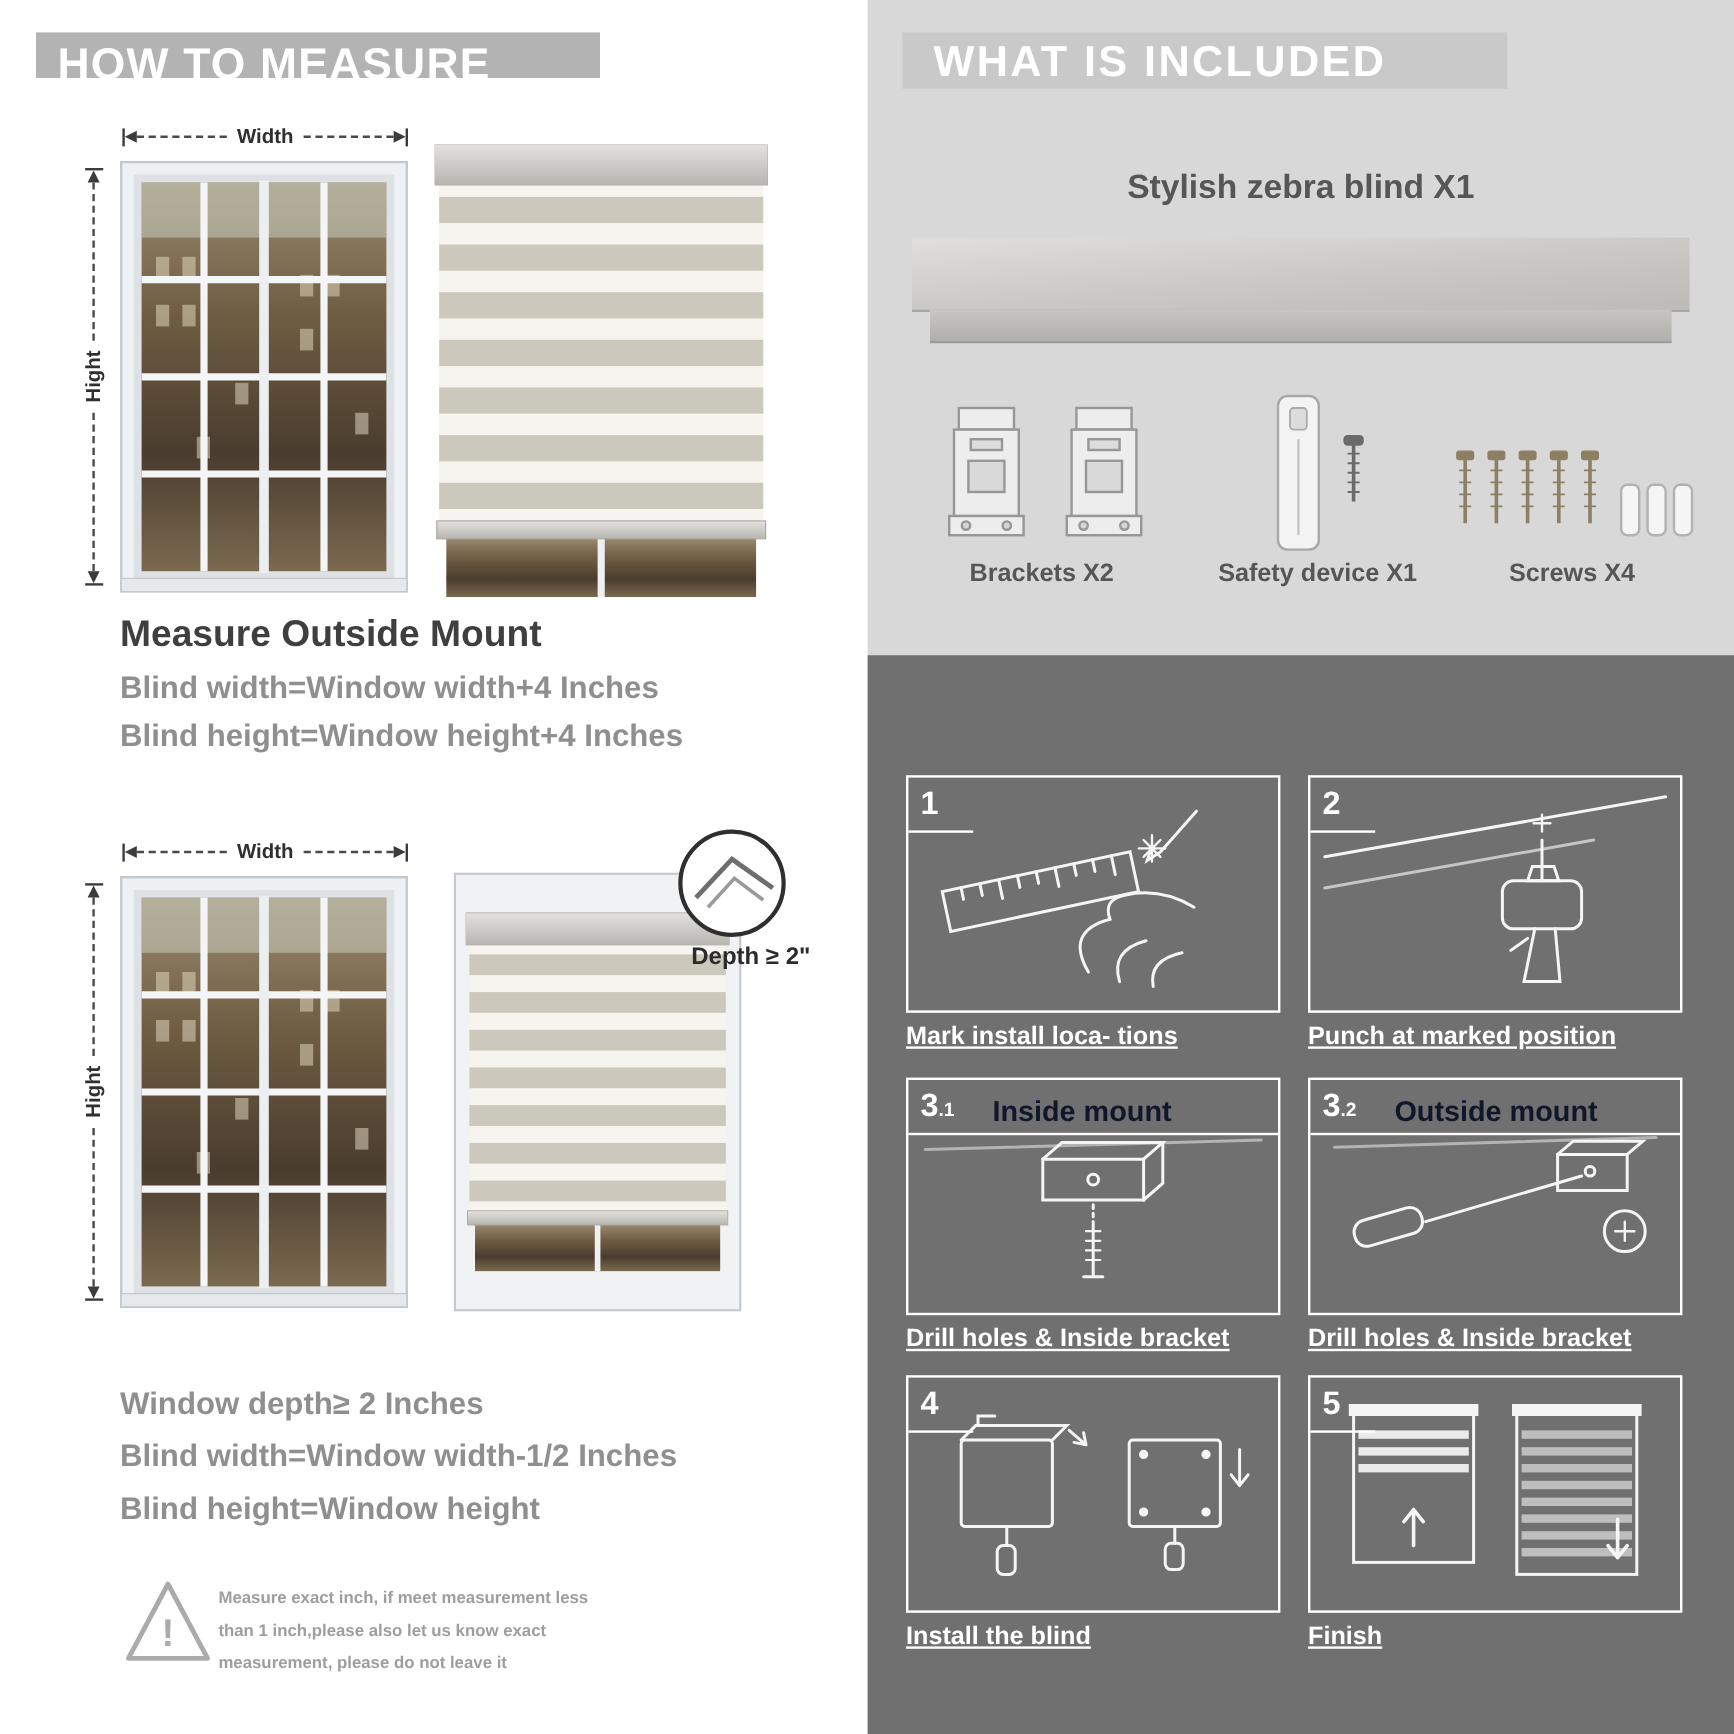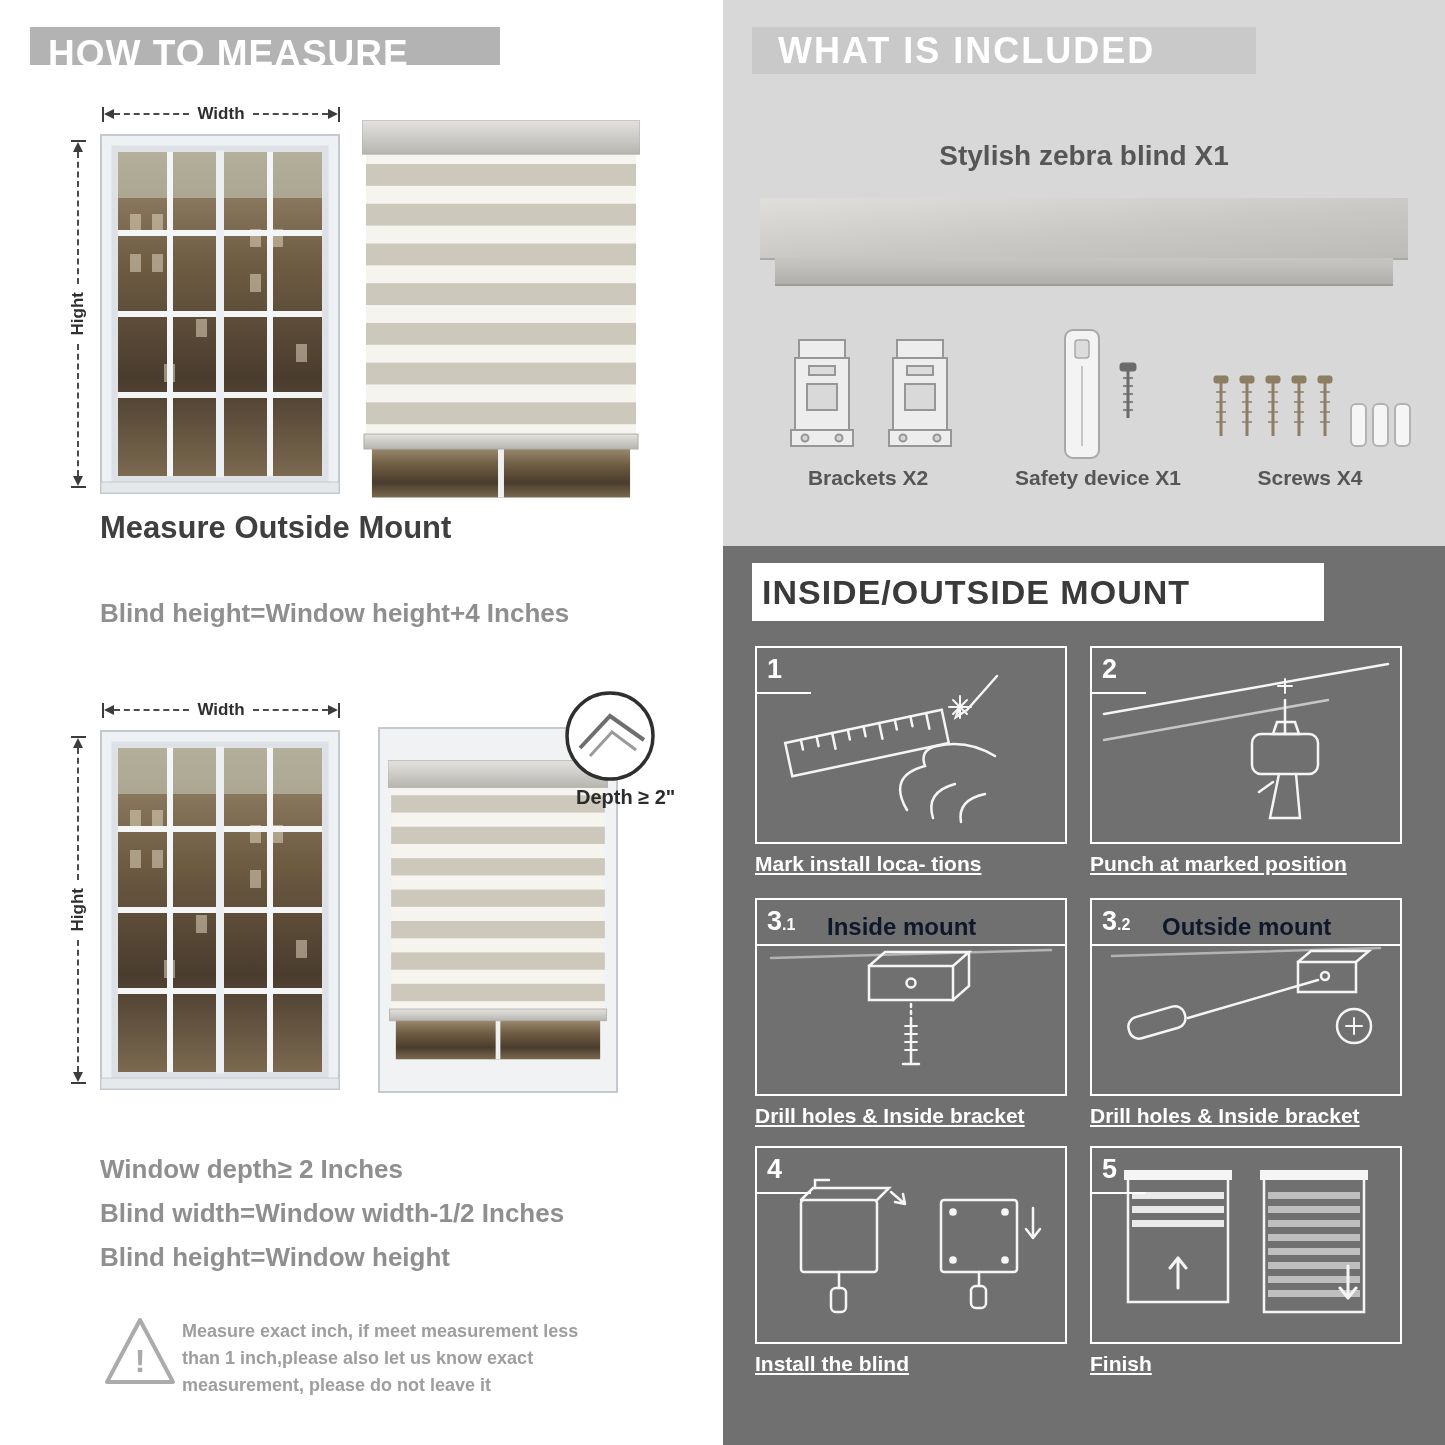--- a/index.html
+++ b/index.html
@@ -22,21 +22,21 @@
 
   .h-arrow{display:flex;flex-direction:column;align-items:center;width:16px;}
   .h-arrow .etick{height:2px;width:15px;background:#3c3c3c;}
   .h-arrow .dashline{flex:1;border-left:2px dashed #4a4a4a;width:0;}
   .h-arrow .arr-u{width:0;height:0;border-bottom:10px solid #3c3c3c;border-left:5px solid transparent;border-right:5px solid transparent;}
   .h-arrow .arr-d{width:0;height:0;border-top:10px solid #3c3c3c;border-left:5px solid transparent;border-right:5px solid transparent;}
   .h-arrow .albl{color:#2f2f2f;font-weight:bold;font-size:17px;padding:8px 0;
                  writing-mode:vertical-rl;transform:rotate(180deg);}
 
   .depth-label{color:#2b2b2b;font-weight:bold;font-size:20px;}
-  .warn-text{color:#9e9e9e;font-weight:bold;font-size:18px;line-height:27px;}
+  .warn-text{color:#9e9e9e;font-weight:bold;font-size:14px;line-height:27px;}
 
   
   .panel-light{background:#d8d8d8;}
   .banner-light{background:#c9c9c9;color:#fff;font-weight:bold;font-size:36px;
                 line-height:47px;padding-left:26px;letter-spacing:2px;}
   .product-label{color:#565656;font-weight:bold;font-size:28px;text-align:center;width:100%;}
   .rail-main{background:linear-gradient(175deg,#e0dfdc 0%,#c9c8c5 55%,#bcbbb8 100%);
              border-bottom:2px solid #a9a8a5;}
   .rail-lower{background:linear-gradient(180deg,#c7c6c3,#b0afac);border-bottom:2px solid #9d9c99;}
   .inc-label{color:#565656;font-weight:bold;font-size:21px;text-align:center;}
@@ -141,20 +141,21 @@
     </div>
     <svg class="abs" style="left:100px;top:134px" width="240" height="360" viewBox="0 0 240 360">
         <use href="#sym-window"></use>
       </svg>
 
     <svg class="abs" style="left:362px;top:120px" width="278" height="378" viewBox="0 0 280 380">
         <use href="#sym-blind"></use>
       </svg>
 
     <div class="sec-title abs" style="left:100px;top:510px;width:560px">Measure Outside Mount</div>
+    <div class="sec-line abs" style="left:100px;top:558px;width:580px">Blind width=Window width+4 Inches</div>
     <div class="sec-line abs" style="left:100px;top:598px;width:580px">Blind height=Window height+4 Inches</div>
 
     <div class="w-arrow abs" style="left:102px;top:702px;width:238px">
       <span class="etick"></span>
         <span class="arr-l"></span>
         <span class="dashline"></span>
       <span class="albl">Width</span>
       <span class="dashline"></span>
         <span class="arr-r"></span>
         <span class="etick"></span>
@@ -277,21 +278,20 @@
       </g>
     </svg>
 
     <div class="inc-label abs" style="left:30px;top:466px;width:230px">Brackets X2</div>
     <div class="inc-label abs" style="left:250px;top:466px;width:250px">Safety device X1</div>
     <div class="inc-label abs" style="left:482px;top:466px;width:210px">Screws X4</div>
   </section>
 
   <section class="panel-dark abs" style="left:723px;top:546px;width:722px;height:899px">
 
-    <div class="banner-white abs" style="left:29px;top:17px;width:562px;height:58px">INSIDE/OUTSIDE MOUNT</div>
 
     <div class="step-box abs" style="left:32px;top:100px">
       <svg class="step-ill" viewBox="0 0 308 194" fill="none" stroke="#f5f5f5" stroke-width="2.5" stroke-linecap="round">
         <g transform="rotate(-12 110 95)">
           <rect x="30" y="78" width="160" height="34"></rect>
           <path d="M46 78 v10 M62 78 v10 M78 78 v16 M94 78 v10 M110 78 v10 M126 78 v16 M142 78 v10 M158 78 v10 M174 78 v16"></path>
         </g>
         <path d="M240 28 L210 62 M210 62 l-11 7 4 -12"></path>
         <path d="M196 52 l14 14 M210 52 l-14 14 M203 48 v22 M192 59 h22" stroke-width="2"></path>
         <path d="M150 162 q-20 -34 18 -44 q-6 -16 12 -20 q30 -7 58 10"></path>

